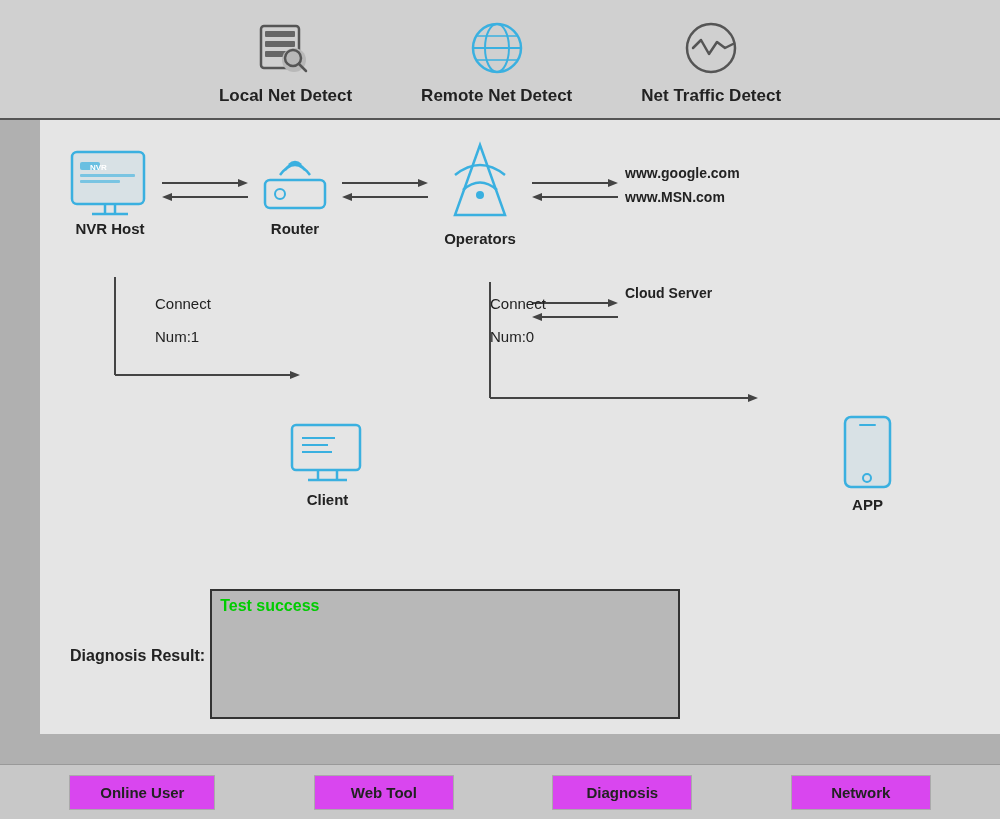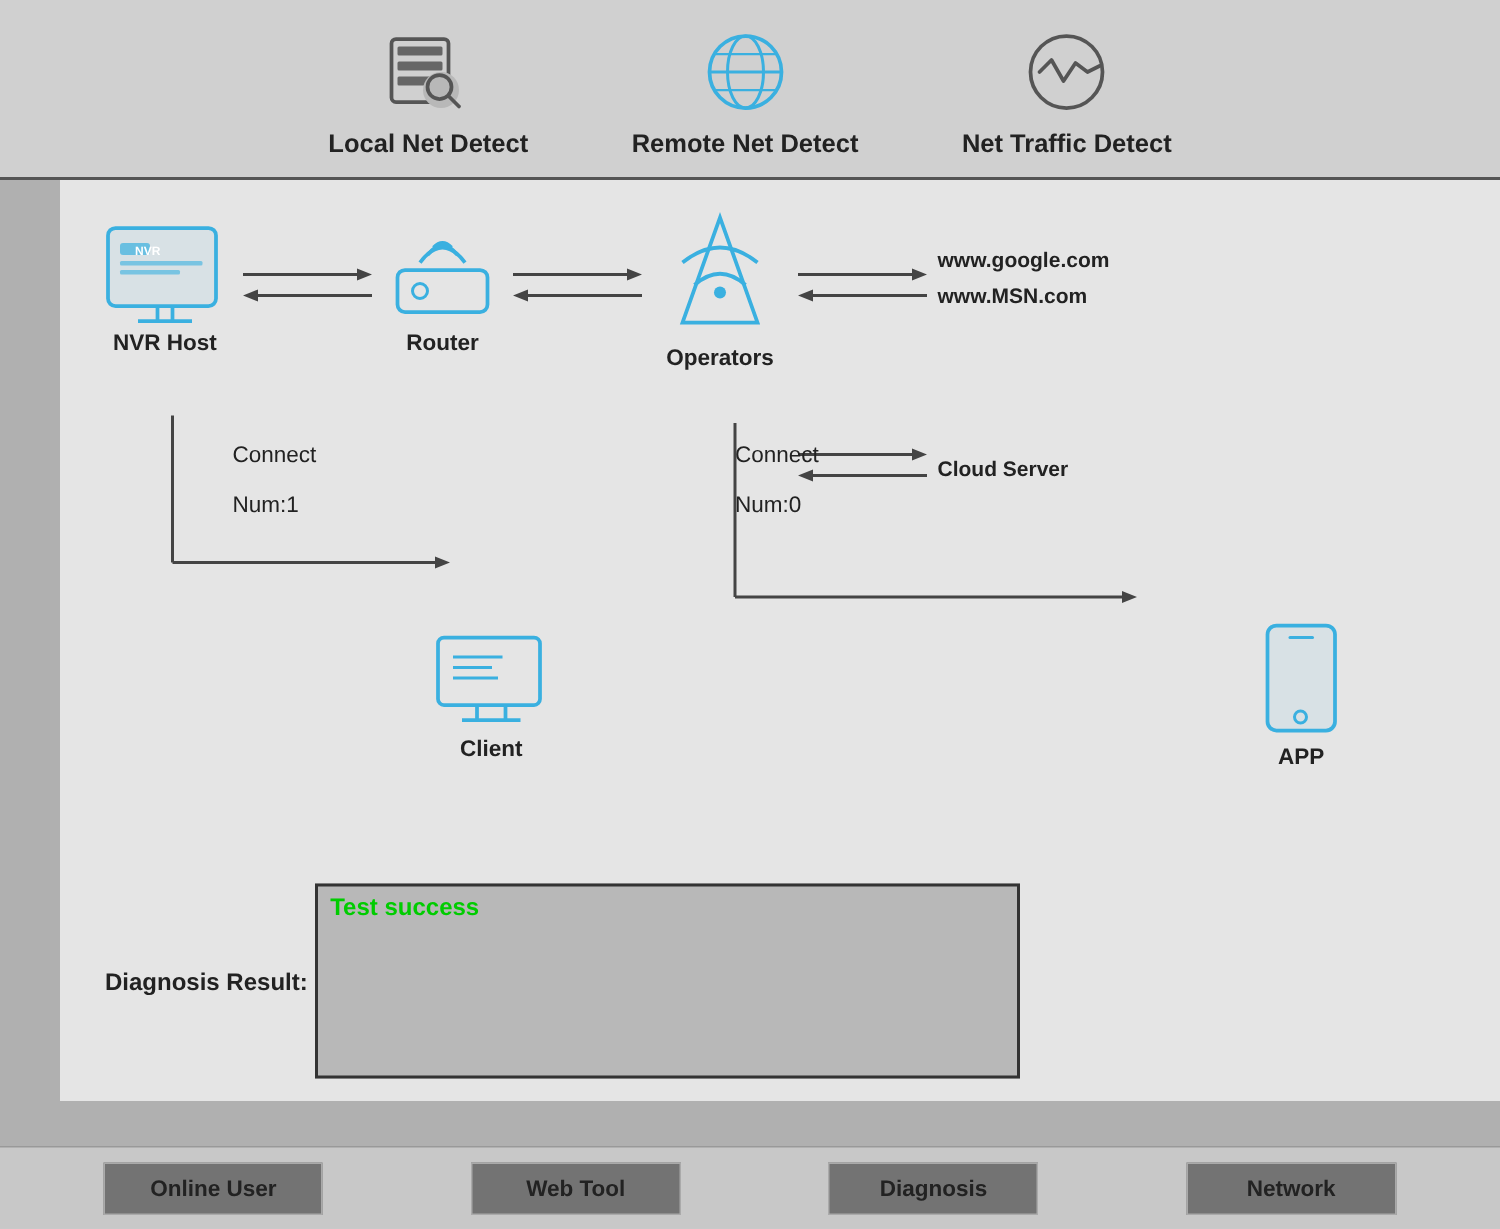--- a/index.html
+++ b/index.html
@@ -140,21 +140,21 @@
       height: 55px;
       background: #c8c8c8;
       display: flex;
       align-items: center;
       justify-content: space-around;
       padding: 0 20px;
       border-top: 1px solid #999;
     }
 
     .nav-btn {
-      background: #737373;
+      background: #d946ef;
       border: 1px solid #aaa;
       padding: 8px 30px;
       font-size: 15px;
       font-weight: bold;
       color: #222;
       cursor: pointer;
       min-width: 140px;
       text-align: center;
     }
 
@@ -287,21 +287,21 @@
 
   <div style="position:absolute; top:175px; left:490px;">
     <svg width="90" height="30" viewBox="0 0 90 30">
       <line x1="2" y1="8" x2="78" y2="8" stroke="#444" stroke-width="2"></line>
       <polygon points="78,4 88,8 78,12" fill="#444"></polygon>
       <line x1="88" y1="22" x2="12" y2="22" stroke="#444" stroke-width="2"></line>
       <polygon points="12,18 2,22 12,26" fill="#444"></polygon>
     </svg>
   </div>
 
-  <div style="position:absolute; top:184px; left:585px;">
+  <div style="position:absolute; top:164px; left:585px;">
     <span class="url-text">Cloud Server</span>
   </div>
 
   <div class="connect-info" style="top:175px; left:115px;">
     <span class="connect-label">Connect</span>
     <span class="connect-label">Num:1</span>
   </div>
 
   <div style="position:absolute; top:155px; left:65px;">
     <svg width="230" height="140" viewBox="0 0 230 140">

